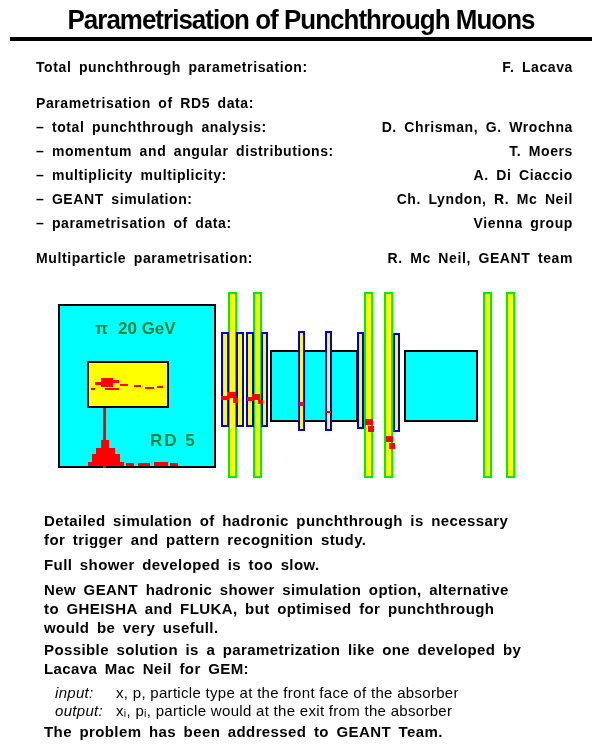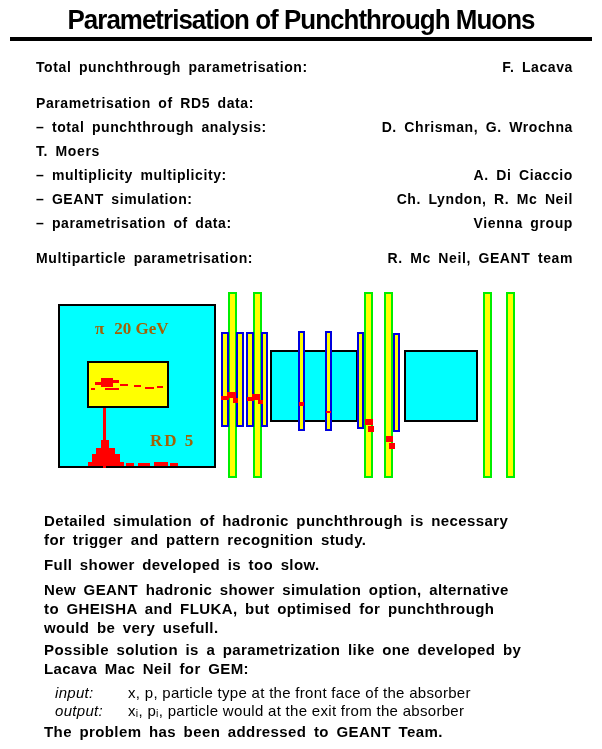--- a/index.html
+++ b/index.html
@@ -25,30 +25,30 @@
     letter-spacing:.6px; word-spacing:3px; white-space:nowrap;
   }
 
   
   .cyanbox { position:absolute; background:var(--c-cyan,#00ffff); border:2px solid #000; }
   .gbar  { position:absolute; top:292px; height:186px; width:9px;
            background:var(--c-yellow,#ffff00); border:2px solid var(--c-green,#00ee00); }
   .bcham { position:absolute; background:var(--c-yellow,#ffff00); border:2px solid var(--c-blue,#0000dd); }
   .hit   { position:absolute; background:var(--c-red,#ff0000); }
   .redbit{ position:absolute; background:var(--c-red,#ff0000); }
-  .whitelabel { position:absolute; color:#a16207; font-weight:bold; white-space:nowrap;font-family:Liberation Serif, serif; }
+  .whitelabel { position:absolute; color:#15803d; font-weight:bold; white-space:nowrap; }
 
   
   .note {
     position:absolute; left:44px; font-size:15px; font-weight:bold;
     letter-spacing:.4px; word-spacing:3px; white-space:nowrap;
   }
   .iorow { position:absolute; font-size:15px; font-weight:normal; white-space:nowrap; letter-spacing:.3px; }
   .iolabel { position:absolute; left:55px; font-style:italic; }
-  .iotext  { position:absolute; left:128px; }
+  .iotext  { position:absolute; left:116px; }
 </style>
 </head>
 <body>
 
 <div class="page">
 
   <div class="title">Parametrisation of Punchthrough Muons</div>
   <div class="title-underline"></div>
 
   <div class="crow" style="top:59px">
@@ -57,20 +57,21 @@
   </div>
   <div class="crow" style="top:95px">
     <span>Parametrisation of RD5 data:</span>
     <span></span>
   </div>
   <div class="crow" style="top:119px">
     <span>– total punchthrough analysis:</span>
     <span>D. Chrisman, G. Wrochna</span>
   </div>
   <div class="crow" style="top:143px">
+    <span>– momentum and angular distributions:</span>
     <span>T. Moers</span>
   </div>
   <div class="crow" style="top:167px">
     <span>– multiplicity multiplicity:</span>
     <span>A. Di Ciaccio</span>
   </div>
   <div class="crow" style="top:191px">
     <span>– GEANT simulation:</span>
     <span>Ch. Lyndon, R. Mc Neil</span>
   </div>

